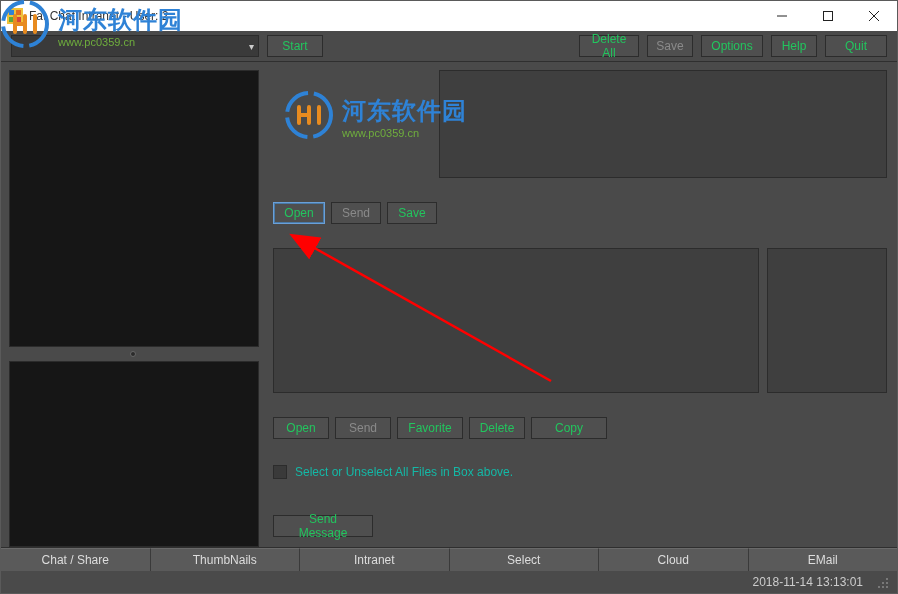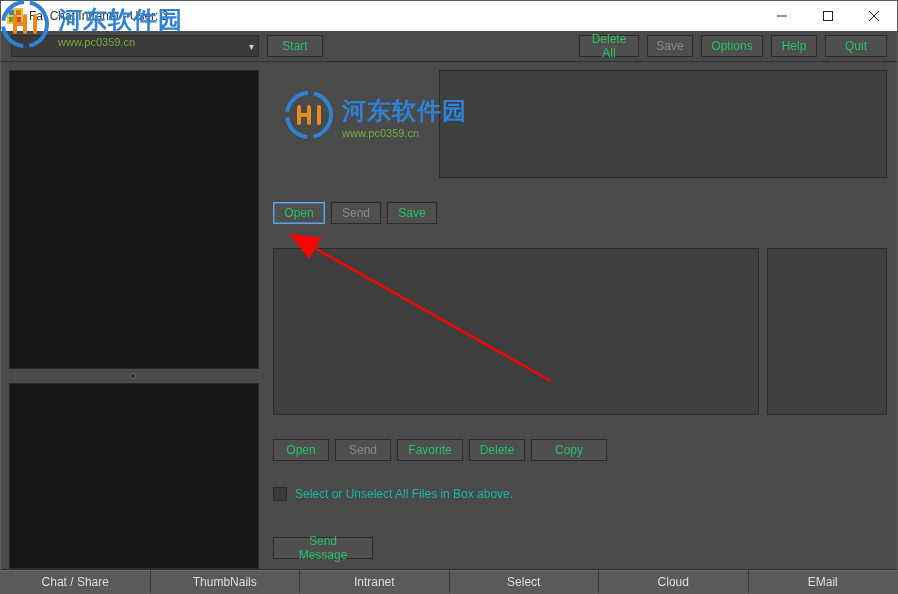--- a/index.html
+++ b/index.html
@@ -159,20 +159,35 @@
 
   <div class="tabs">
     <div class="tab">Chat / Share</div>
     <div class="tab">ThumbNails</div>
     <div class="tab">Intranet</div>
     <div class="tab">Select</div>
     <div class="tab">Cloud</div>
     <div class="tab">EMail</div>
   </div>
 
+  <div class="statusbar">
+    <span>2018-11-14 13:13:01</span>
+    <span class="grip">
+      <svg viewBox="0 0 14 14">
+          <g fill="#888">
+            <circle cx="12" cy="4" r="1"></circle>
+            <circle cx="8" cy="8" r="1"></circle>
+            <circle cx="12" cy="8" r="1"></circle>
+            <circle cx="4" cy="12" r="1"></circle>
+            <circle cx="8" cy="12" r="1"></circle>
+            <circle cx="12" cy="12" r="1"></circle>
+          </g>
+        </svg>
+    </span>
+  </div>
 
   <div class="wm large">
     <svg class="wm-icon" viewBox="0 0 48 48">
       <circle cx="24" cy="24" r="22" fill="none" stroke="#2e82d6" stroke-width="4" stroke-dasharray="30 6"></circle>
       <path d="M14 16 v16 M14 24 h10 M24 16 v16 M34 16 v16" stroke="#e88b1f" stroke-width="4" fill="none" stroke-linecap="round"></path>
     </svg>
     <div>
       <div class="wm-text">河东软件园</div>
       <div class="wm-sub">www.pc0359.cn</div>
     </div>

